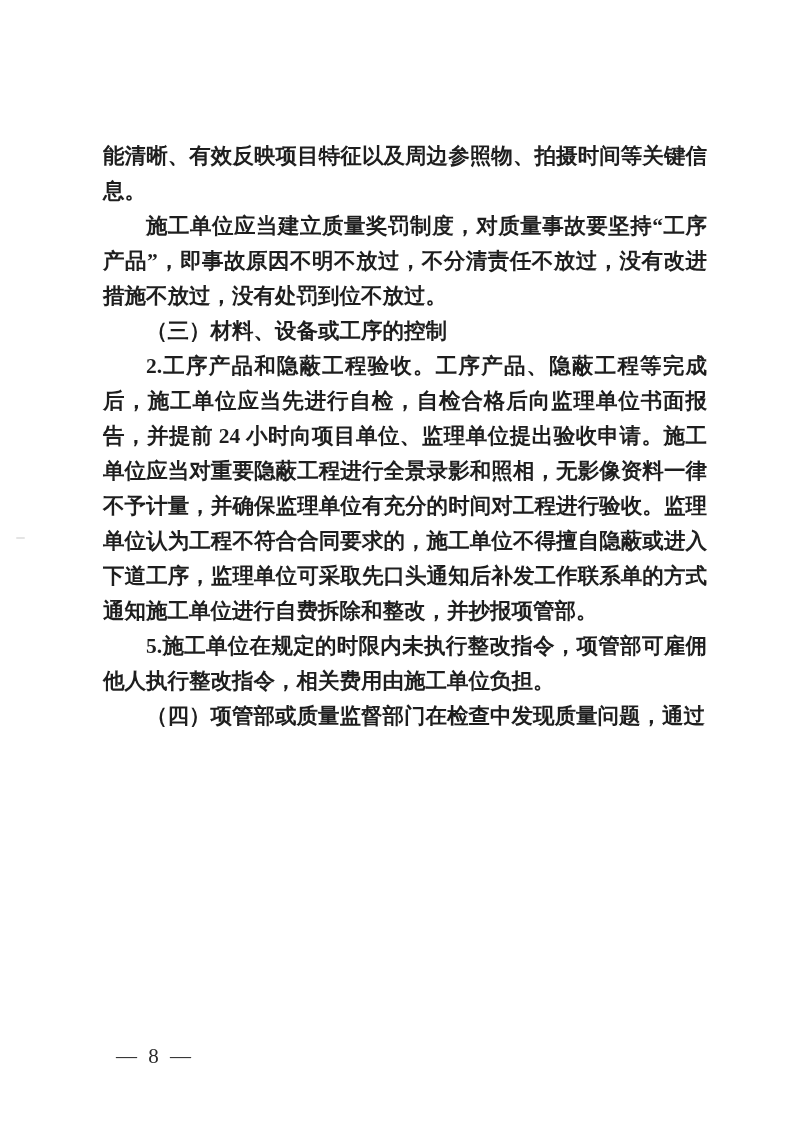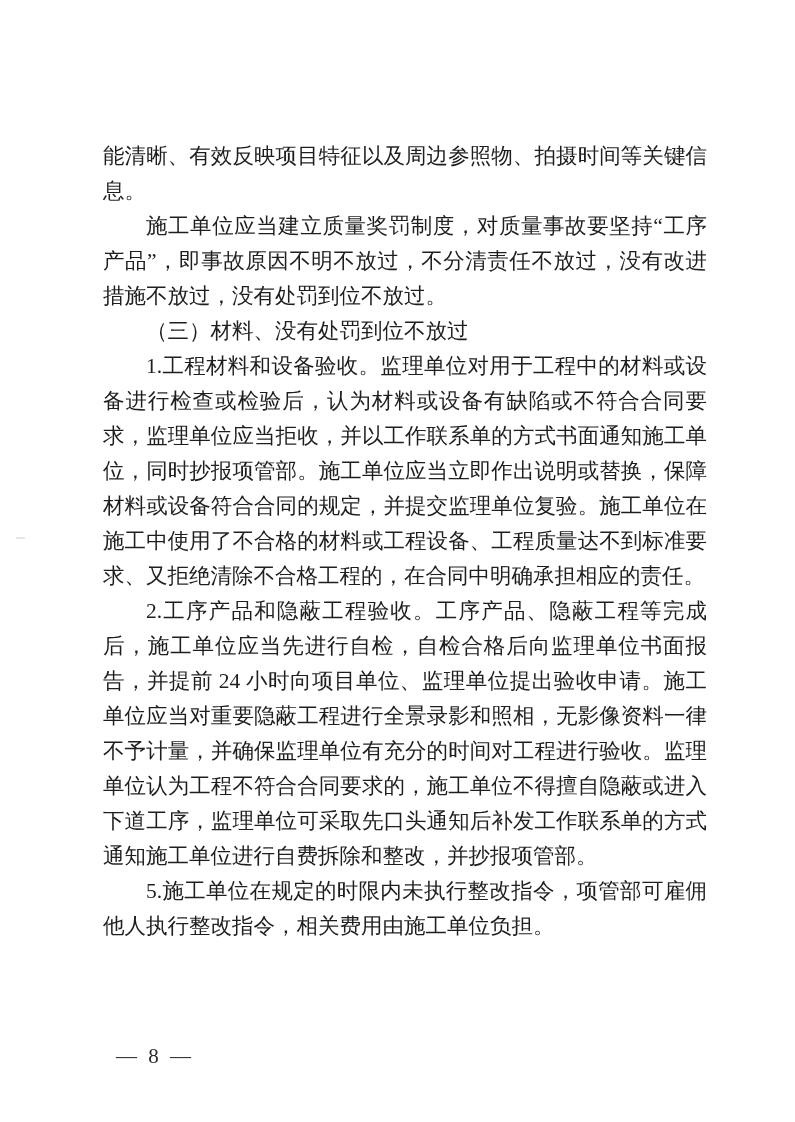--- a/index.html
+++ b/index.html
@@ -27,20 +27,21 @@
     color: #1e1e1e;
     font-size: 21.5px;
     line-height: 35px;
     text-align: justify;
     text-justify: inter-ideograph;
     letter-spacing: 0px;
   }
   .doc-body p {
     margin: 0;
     padding: 0;
+    font-weight: bold;
   }
   .doc-body p.indent {
     text-indent: 2em;
   }
   .page-footer {
     position: absolute;
     left: 116px;
     top: 1044px;
     font-size: 21px;
     color: #2b2b2b;
@@ -62,21 +63,21 @@
 <body>
 
 <div class="page">
 
   <div class="scan-speck"></div>
 
   <div class="doc-body">
 
   <p>能清晰、有效反映项目特征以及周边参照物、拍摄时间等关键信息。</p>
       <p class="indent">施工单位应当建立质量奖罚制度，对质量事故要坚持“工序产品”，即事故原因不明不放过，不分清责任不放过，没有改进措施不放过，没有处罚到位不放过。</p>
-      <p class="indent">（三）材料、没有处罚到位不放过</p>
-      <p class="indent">1.工程材料和设备验收。监理单位对用于工程中的材料或设备进行检查或检验后，认为材料或设备有缺陷或不符合合同要求，监理单位应当拒收，并以工作联系单的方式书面通知施工单位，同时抄报项管部。施工单位应当立即作出说明或替换，保障材料或设备符合合同的规定，并提交监理单位复验。施工单位在施工中使用了不合格的材料或工程设备、工程质量达不到标准要求、又拒绝清除不合格工程的，在合同中明确承担相应的责任。</p>
+      <p class="indent">（三）材料、设备或工序的控制</p>
       <p class="indent">2.工序产品和隐蔽工程验收。工序产品、隐蔽工程等完成后，施工单位应当先进行自检，自检合格后向监理单位书面报告，并提前 24 小时向项目单位、监理单位提出验收申请。施工单位应当对重要隐蔽工程进行全景录影和照相，无影像资料一律不予计量，并确保监理单位有充分的时间对工程进行验收。监理单位认为工程不符合合同要求的，施工单位不得擅自隐蔽或进入下道工序，监理单位可采取先口头通知后补发工作联系单的方式通知施工单位进行自费拆除和整改，并抄报项管部。</p>
       <p class="indent">5.施工单位在规定的时限内未执行整改指令，项管部可雇佣他人执行整改指令，相关费用由施工单位负担。</p>
+      <p class="indent">（四）项管部或质量监督部门在检查中发现质量问题，通过</p>
     </div>
 
   <div class="page-footer">— 8 —</div>
 
 </div>
 
 </body></html>

